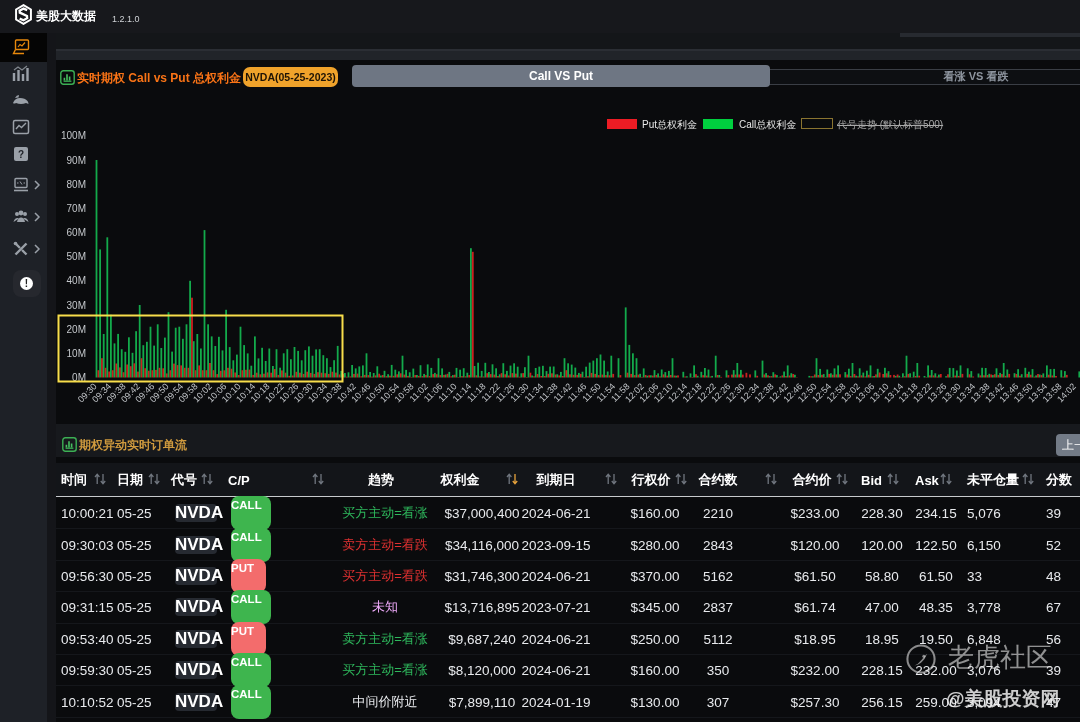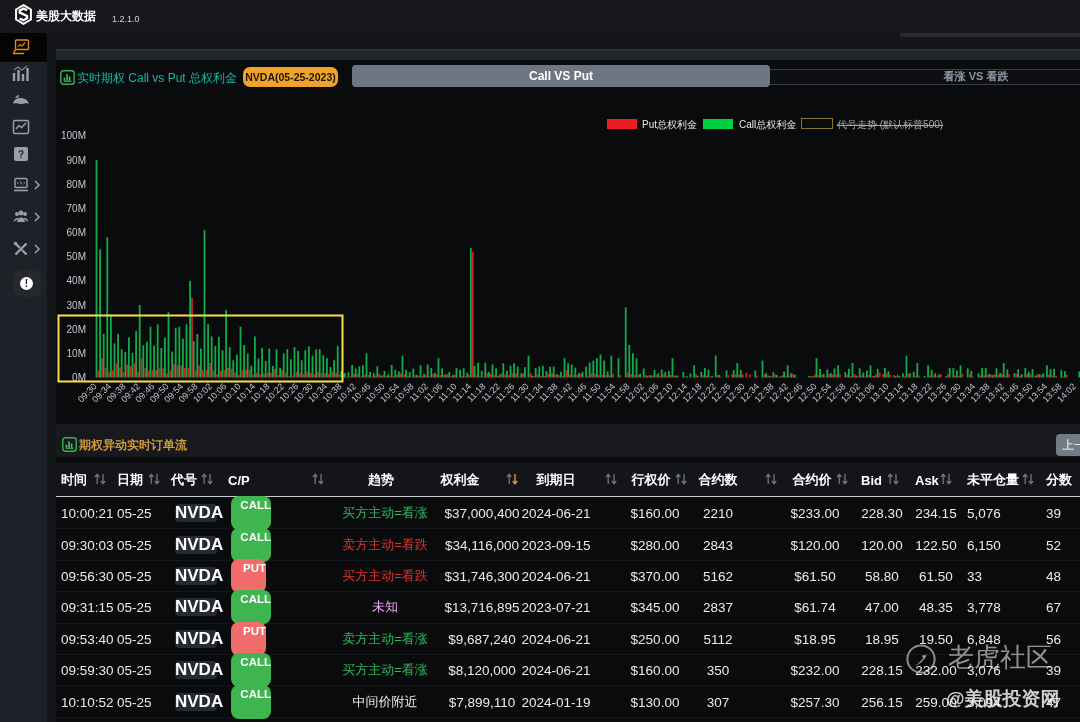--- a/index.html
+++ b/index.html
@@ -2,21 +2,21 @@
 <html><head><meta charset="utf-8">
 <style>
 * { margin:0; padding:0; box-sizing:border-box; }
 html,body { width:1080px; height:722px; background:#0a0b0d; overflow:hidden; }
 body { font-family:"Liberation Sans", sans-serif; position:relative; }
 .abs { position:absolute; }
 .row { position:absolute; left:56px; width:1024px; height:31.4px; border-bottom:1px solid #15171b; }
 .row .c { position:absolute; top:50%; transform:translateY(-50%); color:#e8eaed; font-size:13.5px; white-space:nowrap; }
 .row .ctr { text-align:center; }
 .badge { position:absolute; top:50%; transform:translateY(-50%); background:#262a31; color:#fff; font-weight:bold; font-size:17px; width:42px; height:18px; line-height:18px; text-align:right; border-radius:4px; }
-.cpb { position:absolute; top:50%; transform:translateY(-50%); color:#fff; font-weight:bold; font-size:11.5px; height:34px; line-height:19px; text-align:right; border-radius:8px; }
+.cpb { position:absolute; top:50%; transform:translateY(-50%); color:#fff; font-weight:bold; font-size:11.5px; height:34px; line-height:19px; text-align:left; border-radius:8px; }
 .h { position:absolute; top:50%; transform:translateY(-50%); color:#fff; font-weight:bold; font-size:13px; white-space:nowrap; }
 .h.ctr { text-align:center; }
 .sort { position:absolute; top:10px; }
 </style></head>
 <body>
 
 <div class="abs" style="left:0;top:0;width:1080px;height:33px;background:#17181c"></div>
 <svg class="abs" style="left:15px;top:4px" width="17" height="21" viewBox="0 0 19 23">
   <path d="M9.5 1 L17.8 5.9 V17.1 L9.5 22 L1.2 17.1 V5.9 Z" fill="none" stroke="#fff" stroke-width="2.2"></path>
   <path d="M13.6 6.6 L9.5 4.9 L5.2 7.2 L5.4 9.4 L13.4 13.2 L13.6 15.6 L9.5 17.9 L5.2 16.1" fill="none" stroke="#fff" stroke-width="2.6"></path>
@@ -81,21 +81,21 @@
 <div class="abs" style="left:56px;top:33px;width:1024px;height:16px;background:#141619"></div>
 <div class="abs" style="left:56px;top:49px;width:1024px;height:1.5px;background:#2b2e34"></div>
 <div class="abs" style="left:56px;top:50.5px;width:1024px;height:9.5px;background:#212429"></div>
 <div class="abs" style="left:900px;top:33px;width:180px;height:4px;background:#272a30"></div>
 
 <span class="abs" style="left:60px;top:70px"><svg width="15" height="15" viewBox="0 0 15 15">
       <rect x="0.8" y="0.8" width="13.4" height="13.4" rx="2.5" fill="none" stroke="#3cb054" stroke-width="1.4"></rect>
       <path d="M3.6 11.2 H11.4" stroke="#3cb054" stroke-width="1.3"></path>
       <path d="M4.4 10.6 V7.8 M7 10.6 V4.2 M9.6 10.6 V6.4" stroke="#46c060" stroke-width="1.6"></path>
     </svg></span>
-<span class="abs" style="left:77px;top:70px;color:#14b8a6;font-size:12px;font-weight:normal">实时期权 Call vs Put 总权利金</span>
+<span class="abs" style="left:77px;top:70px;color:#f97316;font-size:12px;font-weight:bold">实时期权 Call vs Put 总权利金</span>
 <div class="abs" style="left:243px;top:67px;width:95px;height:20px;background:#f0a32b;border-radius:7px;color:#1f1405;font-weight:bold;font-size:10.5px;text-align:center;line-height:20px">NVDA(05-25-2023)</div>
 <div class="abs" style="left:352px;top:68.5px;width:760px;height:16px;background:#0d0f12;border:1px solid #3a3e45;border-radius:4px"></div>
 <div class="abs" style="left:352px;top:65px;width:418px;height:22px;background:#6e7683;border-radius:4px;color:#fff;font-weight:bold;font-size:12px;text-align:center;line-height:22px">Call VS Put</div>
 <div class="abs" style="left:770px;top:65px;width:412px;height:22px;color:#8f96a0;font-weight:bold;font-size:11px;text-align:center;line-height:22px">看涨 VS 看跌</div>
 
 <div class="abs" style="left:607px;top:119px;width:30px;height:10px;background:#ec1c24"></div>
 <span class="abs" style="left:642px;top:118px;color:#e8e8e8;font-size:10px">Put总权利金</span>
 <div class="abs" style="left:703px;top:119px;width:30px;height:10px;background:#00cf3f"></div>
 <span class="abs" style="left:739px;top:118px;color:#e8e8e8;font-size:10px">Call总权利金</span>
 <div class="abs" style="left:801px;top:118px;width:32px;height:11px;border:1px solid #8a7430"></div>

